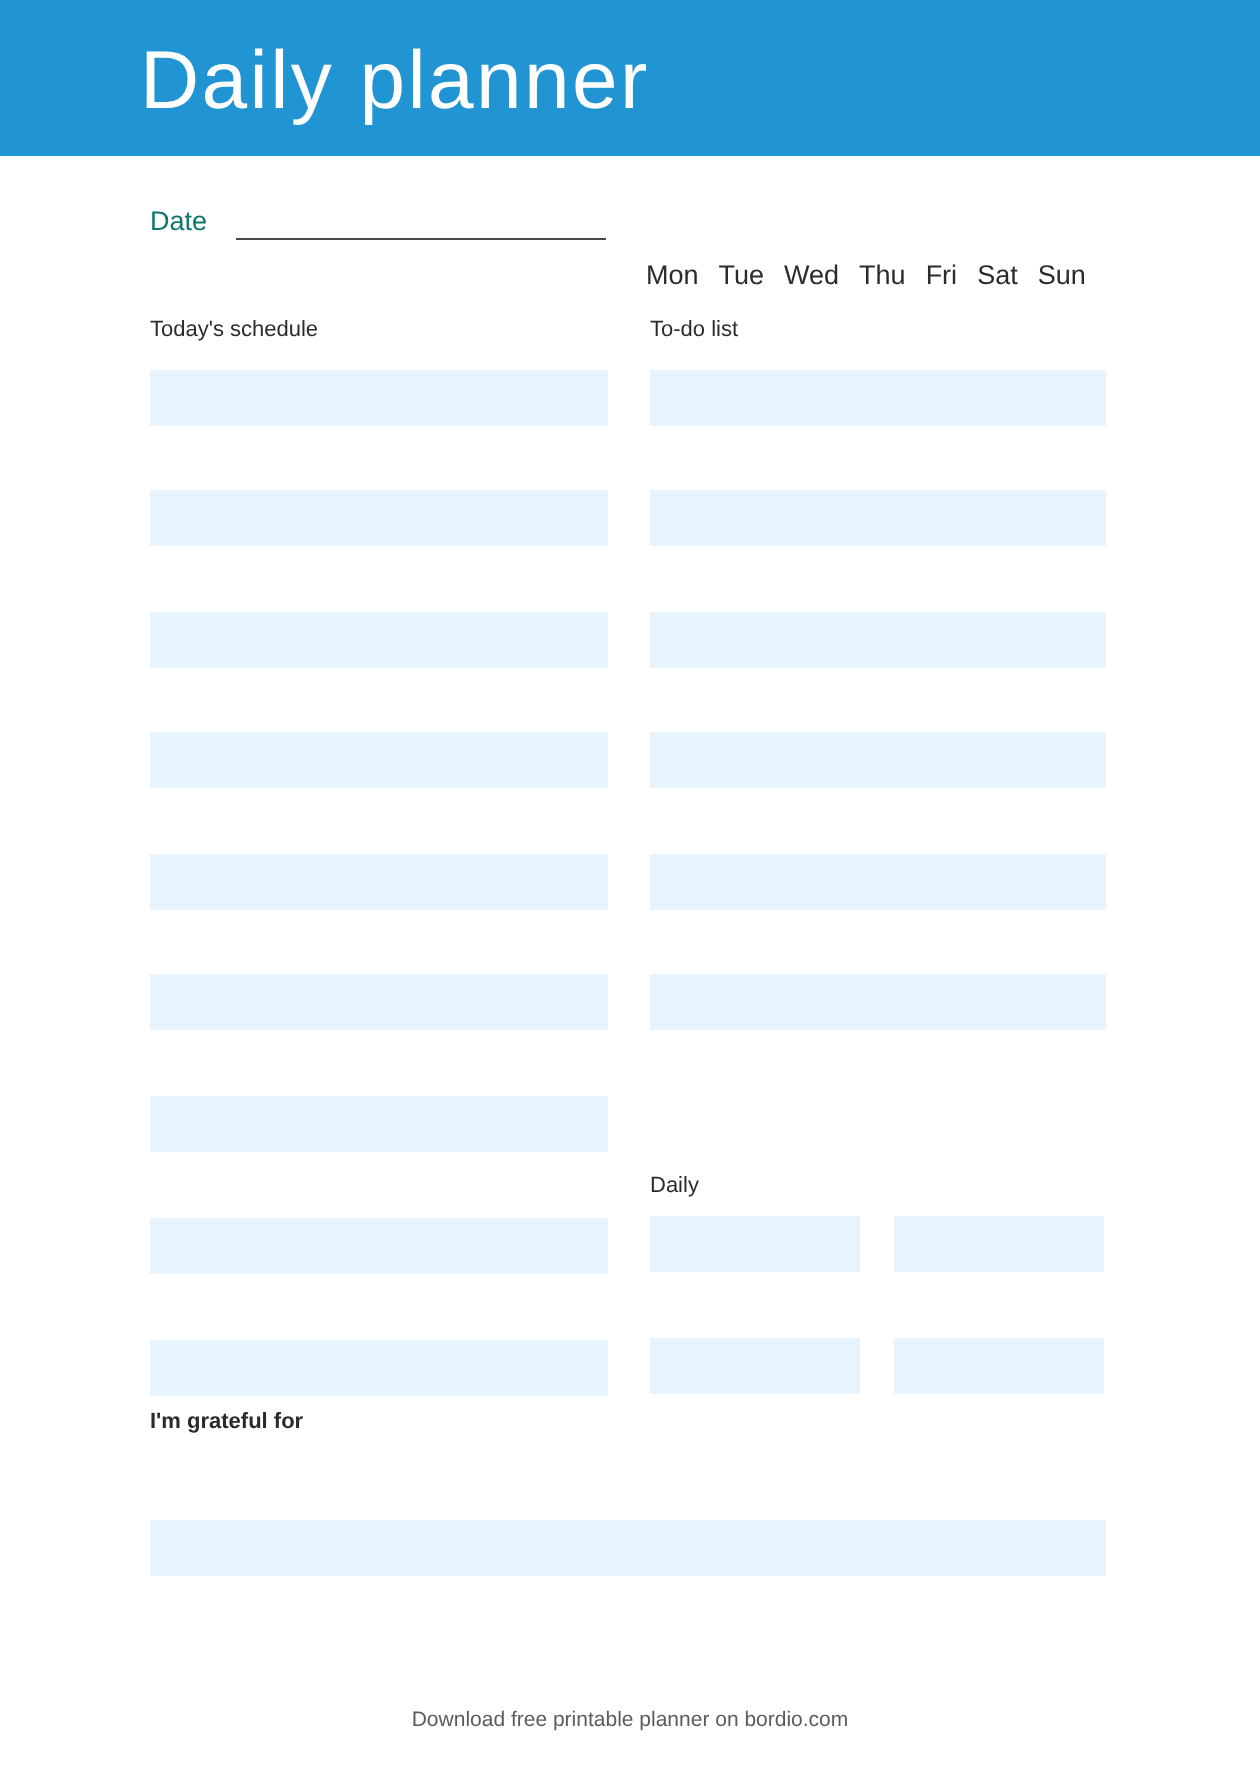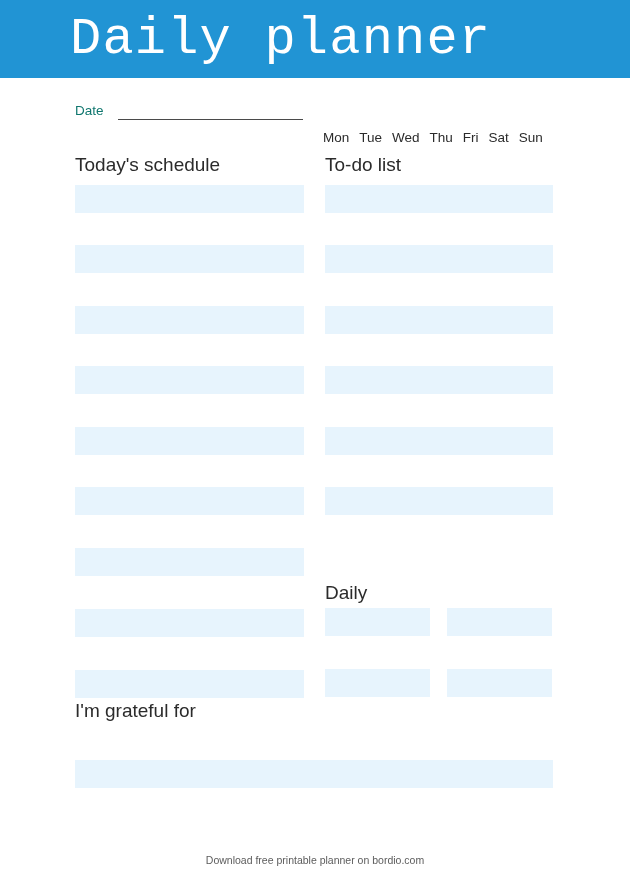--- a/index.html
+++ b/index.html
@@ -22,22 +22,22 @@
     left: 0;
     top: 0;
     width: 630px;
     height: 78px;
     background: #2194d4;
   }
   .page-title {
     position: absolute;
     left: 70px;
     top: 16px;
-    font-family: Liberation Mono, monospace;
-    font-size: 52px;
+    font-family: Liberation Sans, sans-serif;
+    font-size: 41px;
     line-height: 48px;
     color: #ffffff;
     letter-spacing: 1.2px;
     white-space: nowrap;
   }
 
   
   .date-row {
     position: absolute;
     left: 75px;
@@ -77,29 +77,29 @@
     text-align: center;
     margin-right: 10px;
     white-space: nowrap;
     margin-top: 27px;
   }
   .weekday:last-child { margin-right: 0; }
 
   
   .section-label {
     position: absolute;
-    font-size: 19px;
+    font-size: 11px;
     line-height: 18px;
     color: #2b2b2b;
     white-space: nowrap;
   }
   #label-schedule { left: 75px; top: 156px; }
   #label-todo     { left: 325px; top: 156px; }
   #label-habit    { left: 325px; top: 584px; }
-  #label-grateful { left: 75px; top: 702px; }
+  #label-grateful { left: 75px; top: 702px; font-weight: bold; }
 
   
   .bar {
     position: absolute;
     background: #e7f4fd;
     height: 28px;
   }
   .col-left  { left: 75px;  width: 229px; }
   .col-right { left: 325px; width: 228px; }
   .bar-wide  { left: 75px;  width: 478px; }

